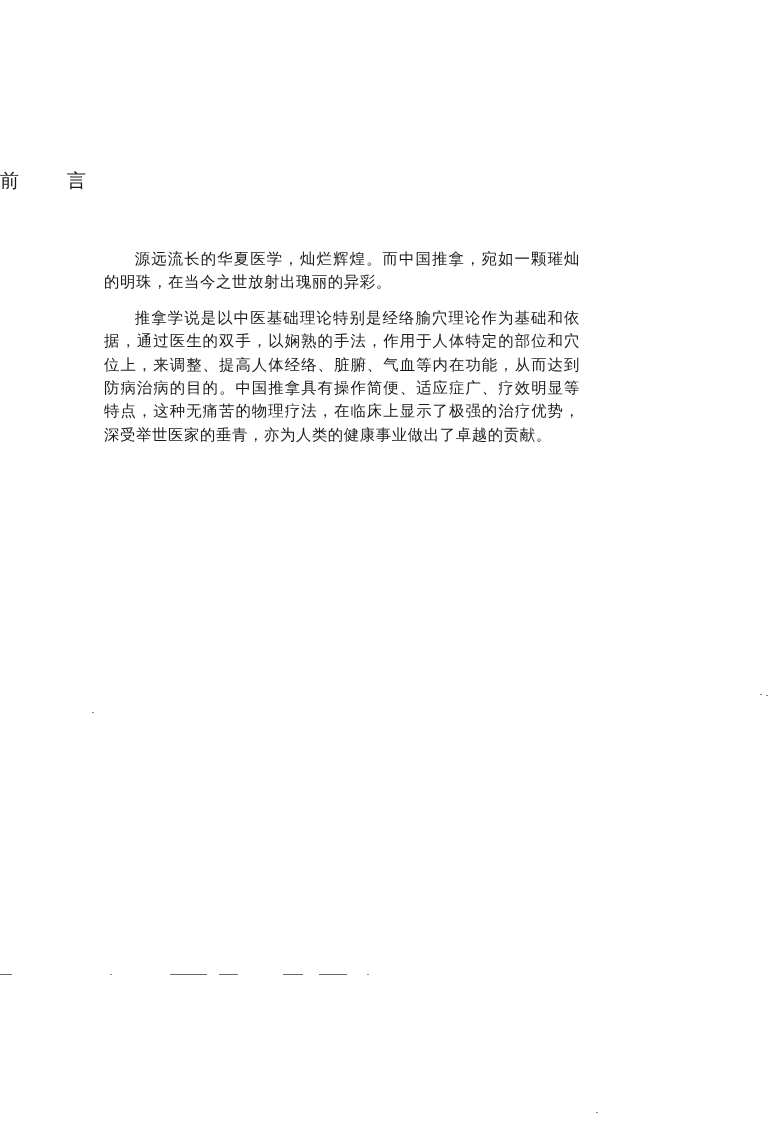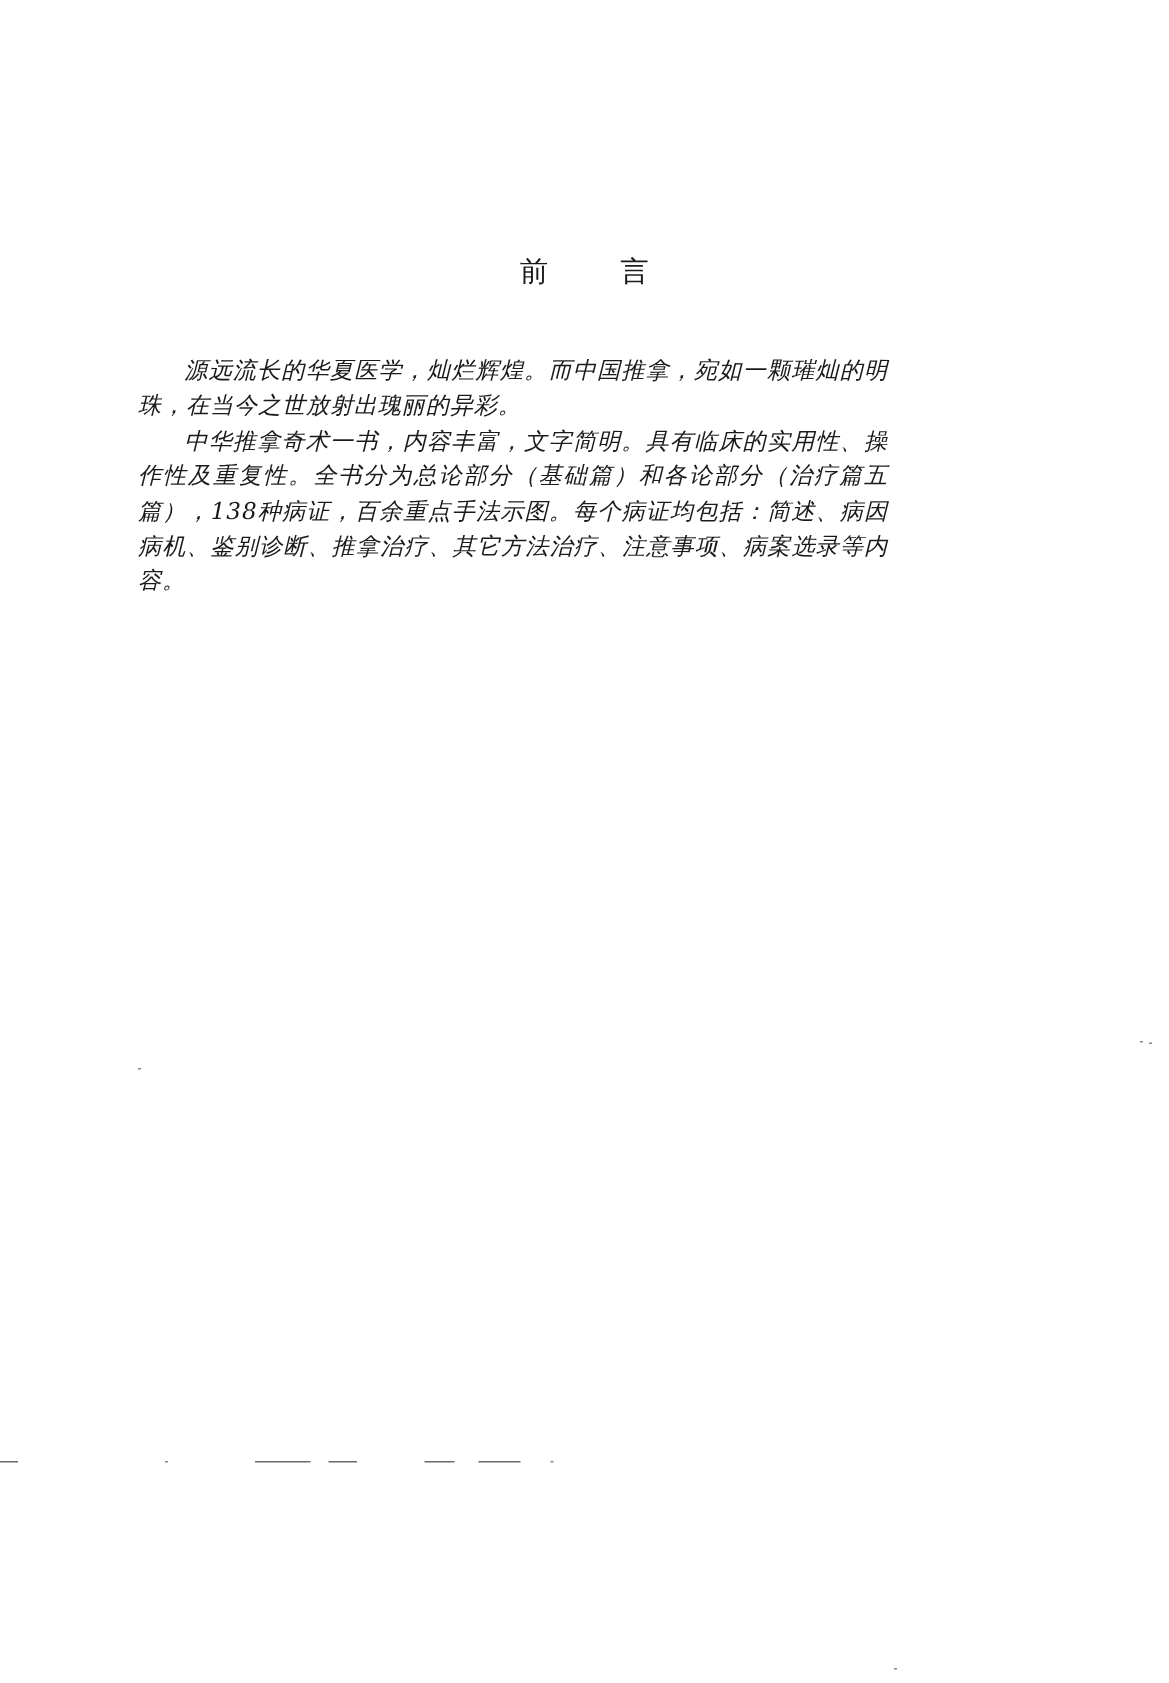--- a/index.html
+++ b/index.html
@@ -18,41 +18,39 @@
     .page {
       position: absolute;
       left: 0; top: 0;
       width: 779px; height: 1122px;
     }
     .title {
       position: absolute;
       top: 168px;
       left: 0;
       width: 779px;
-      text-align: center;
       font-size: 19px;
       letter-spacing: 0;
     }
     .title span { display: inline-block; }
     .title .gap { width: 48px; }
     .body-text {
       position: absolute;
       left: 92px;
       top: 236px;
       width: 500px;
       font-size: 15.4px;
       line-height: 23.4px;
       text-align: justify;
       text-justify: inter-character;
       letter-spacing: 0.6px;
     }
     .body-text p {
-      margin: 0;
+      margin: 12px;
       text-indent: 2em;
-      font-style: italic;
     }
     .signature {
       position: absolute;
       left: 400px;
       top: 630px;
       width: 160px;
       font-size: 14.5px;
     }
     .sig-name {
       font-weight: bold;
@@ -80,21 +78,21 @@
 <body>
 
 <div class="page">
 
   <div class="title">
     <span>前</span><span class="gap"></span><span>言</span>
   </div>
 
   <div class="body-text">
     <p>源远流长的华夏医学，灿烂辉煌。而中国推拿，宛如一颗璀灿的明珠，在当今之世放射出瑰丽的异彩。</p>
-    <p>中华推拿奇术一书，内容丰富，文字简明。具有临床的实用性、操作性及重复性。全书分为总论部分（基础篇）和各论部分（治疗篇五篇），138种病证，百余重点手法示图。每个病证均包括：简述、病因病机、鉴别诊断、推拿治疗、其它方法治疗、注意事项、病案选录等内容。</p>
+    <p>推拿学说是以中医基础理论特别是经络腧穴理论作为基础和依据，通过医生的双手，以娴熟的手法，作用于人体特定的部位和穴位上，来调整、提高人体经络、脏腑、气血等内在功能，从而达到防病治病的目的。中国推拿具有操作简便、适应症广、疗效明显等特点，这种无痛苦的物理疗法，在临床上显示了极强的治疗优势，深受举世医家的垂青，亦为人类的健康事业做出了卓越的贡献。</p>
   </div>
 
 
   <div class="dot-mark" style="left:760px; top:694px;"></div>
   <div class="dot-mark" style="left:766px; top:695px;"></div>
   <div class="dot-mark" style="left:92px; top:712px;"></div>
   <div class="scan-mark" style="left:0px; top:974px; width:12px;"></div>
   <div class="dot-mark" style="left:110px; top:974px;"></div>
   <div class="scan-mark" style="left:170px; top:974px; width:37px;"></div>
   <div class="scan-mark" style="left:219px; top:974px; width:19px;"></div>

